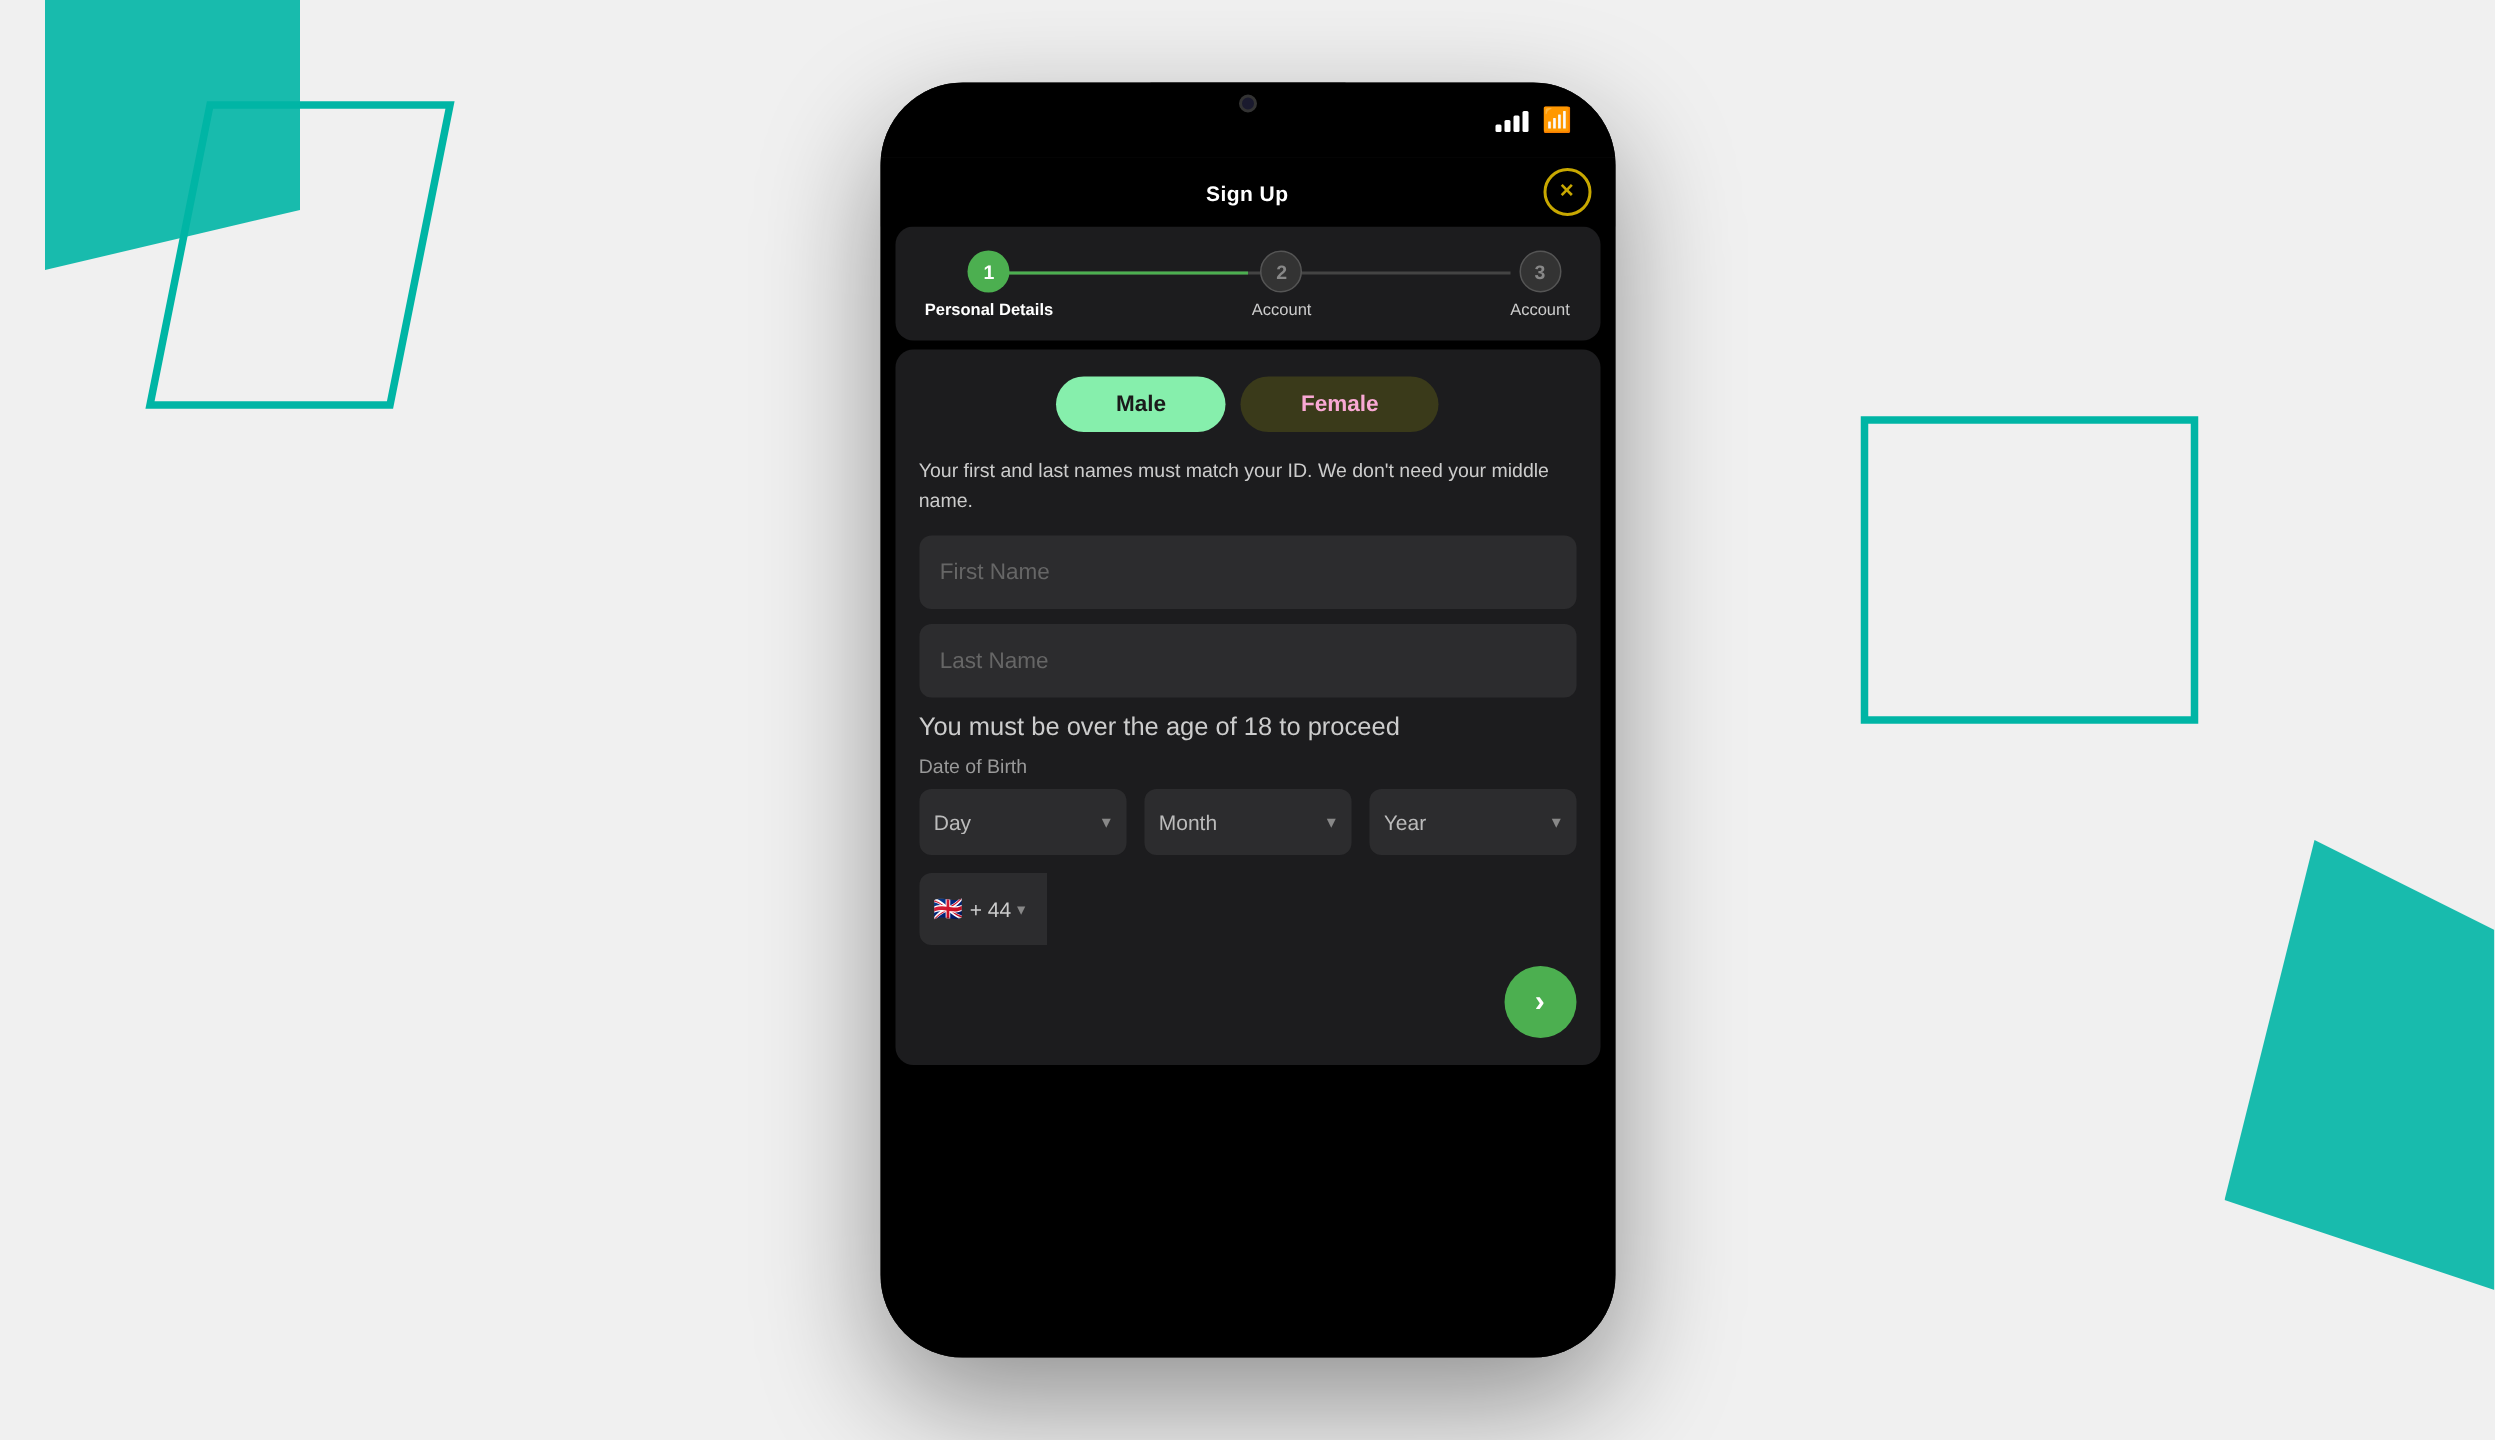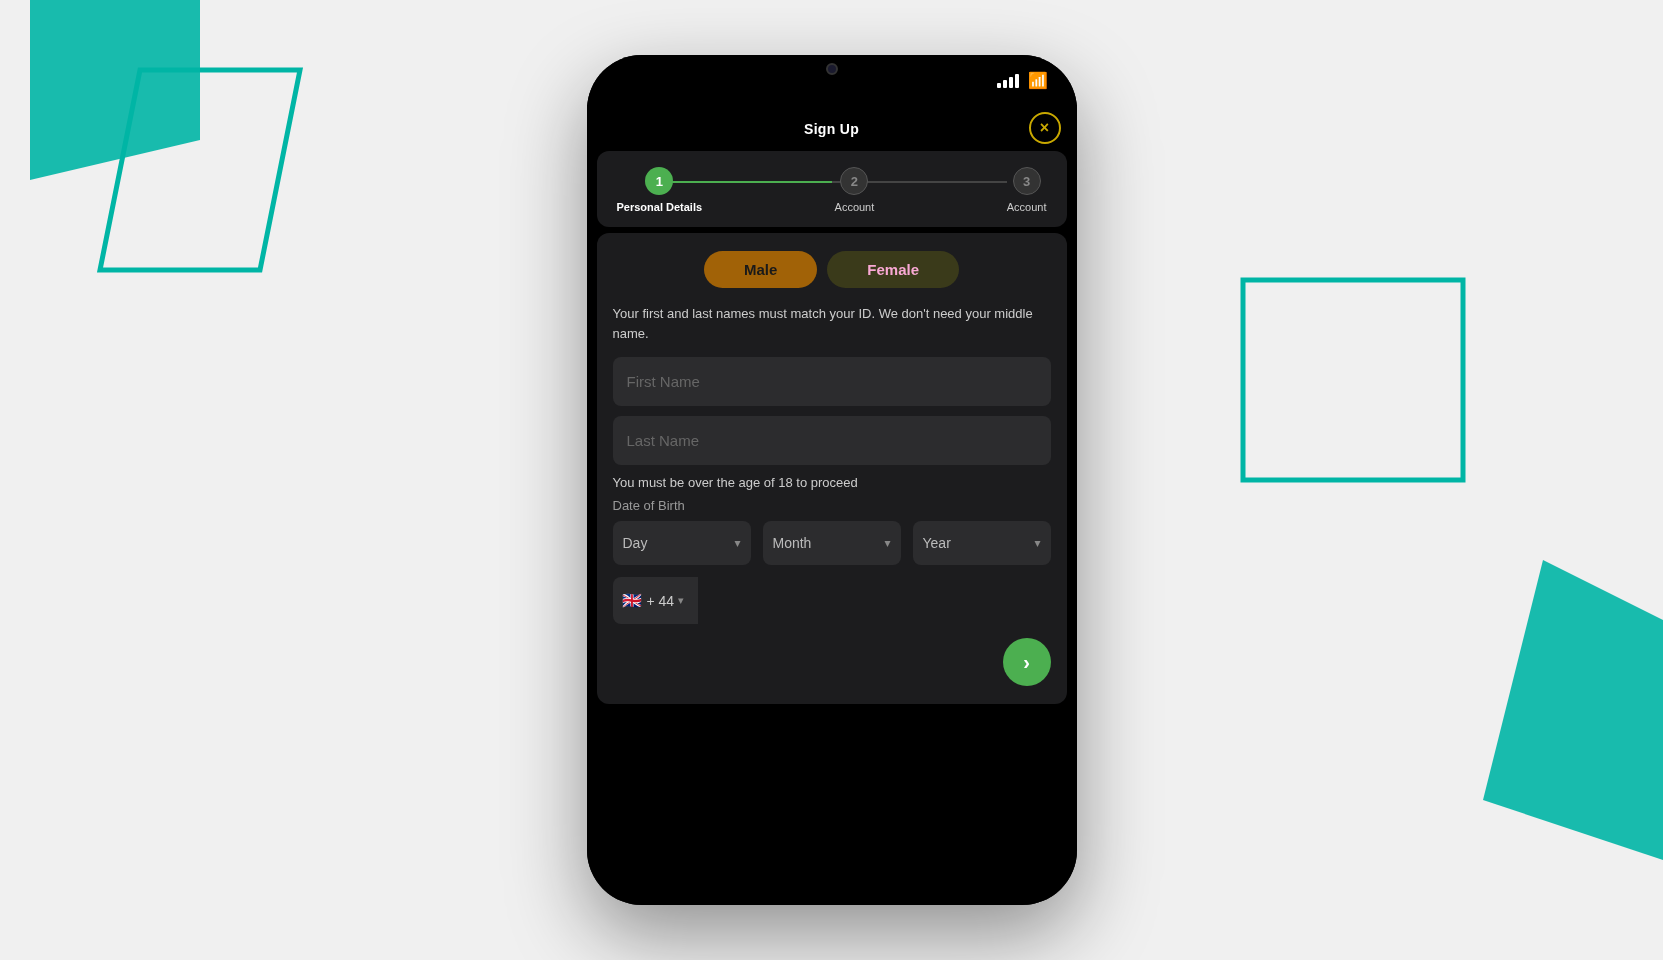--- a/index.html
+++ b/index.html
@@ -264,21 +264,21 @@
     .gender-btn {
       padding: 10px 40px;
       border-radius: 50px;
       border: none;
       font-size: 15px;
       font-weight: 600;
       cursor: pointer;
     }
 
     .gender-btn.male-active {
-      background: #a16207;
+      background: #86efac;
       color: #1a1a1a;
     }
 
     .gender-btn.female-inactive {
       background: #3a3a1a;
       color: #f9a8d4;
     }
 
     
     .info-text {
@@ -301,21 +301,21 @@
       outline: none;
     }
 
     .input-field::placeholder {
       color: #666;
     }
 
     
     .age-notice {
       color: #ccc;
-      font-size: 13px;
+      font-size: 17px;
       margin-bottom: 8px;
     }
 
     
     .dob-label {
       color: #999;
       font-size: 13px;
       margin-bottom: 8px;
     }
 

